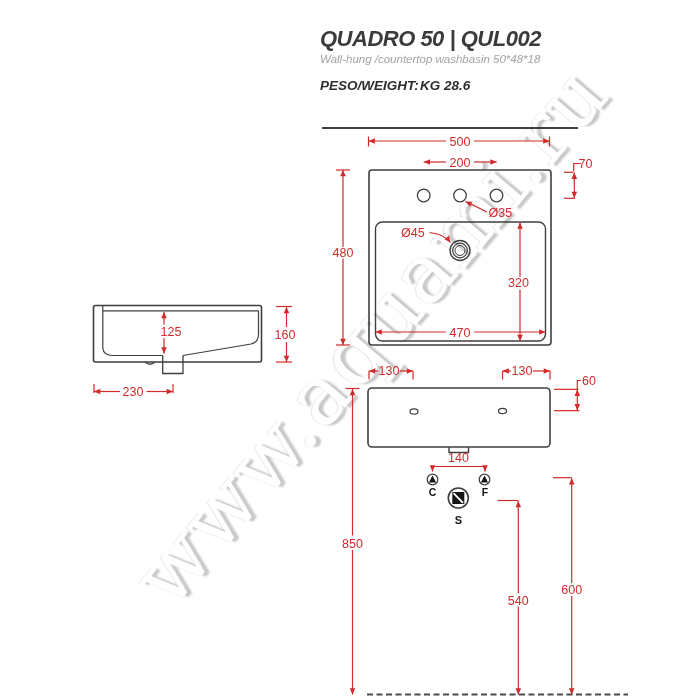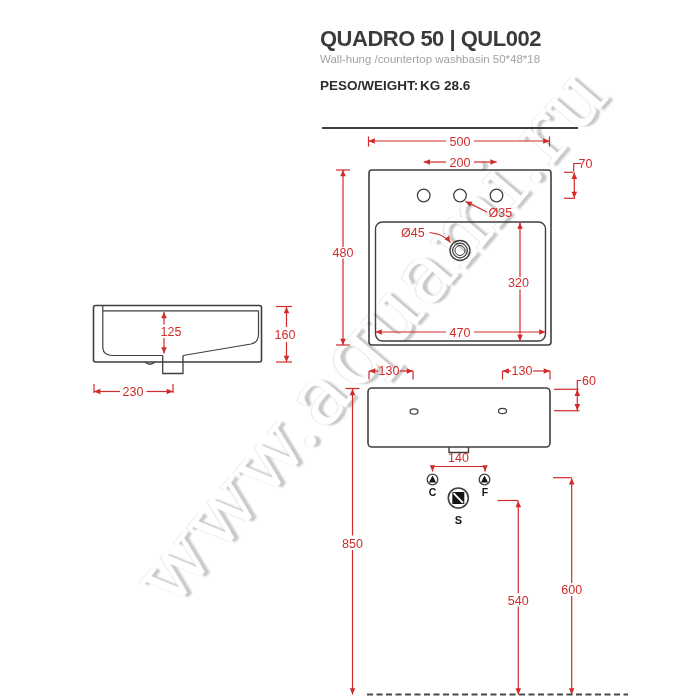--- a/index.html
+++ b/index.html
@@ -5,21 +5,21 @@
   html,body{margin:0;padding:0;background:#fff;}
   .canvas{position:relative;width:700px;height:700px;background:#fff;overflow:hidden;
           font-family:"Liberation Sans",sans-serif;}
   
   .watermark{position:absolute;left:150px;top:538px;height:110px;line-height:110px;
              transform-origin:0 55px;transform:rotate(-49.5deg);
              font-size:82px;letter-spacing:2px;color:#ffffff;white-space:nowrap;
              text-shadow:3px 4px 2px rgba(190,190,190,.85), -1px -1px 0 rgba(228,228,228,.7);
              z-index:1;font-family:"DejaVu Serif",serif;}
   
-  .header{position:absolute;left:320px;top:26px;width:300px;z-index:3;color:#3b3b3b;}
+  .header{position:absolute;left:320px;top:26px;width:300px;z-index:3;color:#3b3b3b;font-style:italic;}
   .title{font-size:22px;font-weight:bold;letter-spacing:-.5px;margin:0;color:#3b3b3b;}
   .sub-it{font-size:11.5px;font-weight:600;color:#666;margin-top:6px;}
   .sub-en{font-size:11.5px;font-weight:400;color:#a3a3a3;margin-top:1px;}
   .peso{margin-top:13px;font-size:13.5px;font-weight:bold;color:#2c2c2c;}
   .peso .lbl{display:inline-block;width:100px;}
   .divider{position:absolute;left:322px;top:127px;width:256px;height:2px;background:#3f3f3f;z-index:3;}
   
   svg.drawing{position:absolute;left:0;top:0;z-index:2;}
   .dim{font-size:12.5px;fill:#d22b2b;}
   .sym{font-size:10.5px;font-weight:bold;fill:#161616;}

